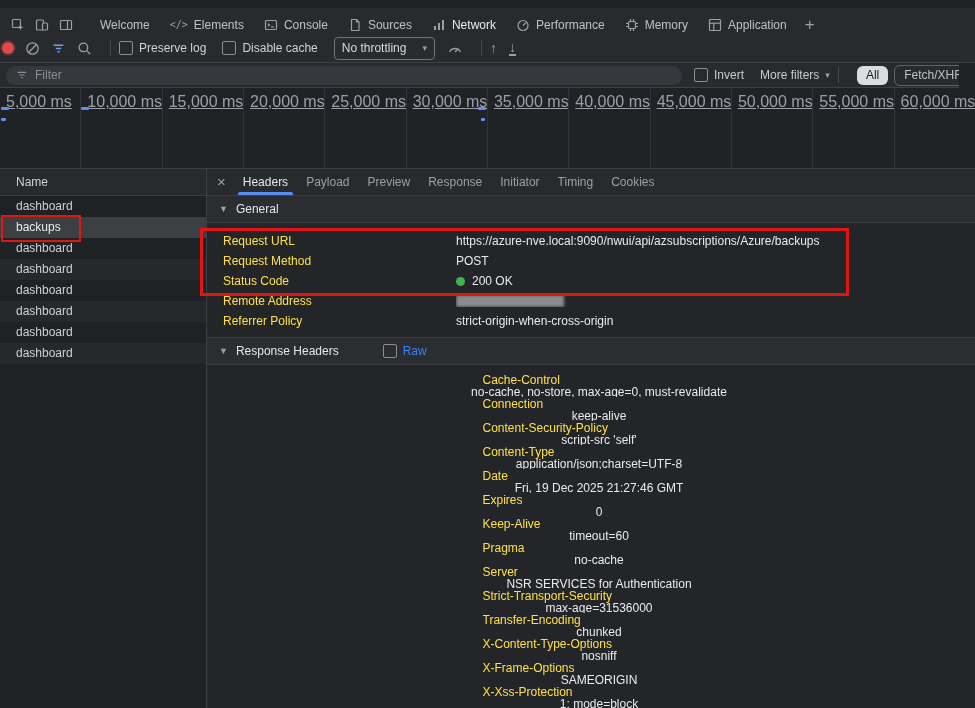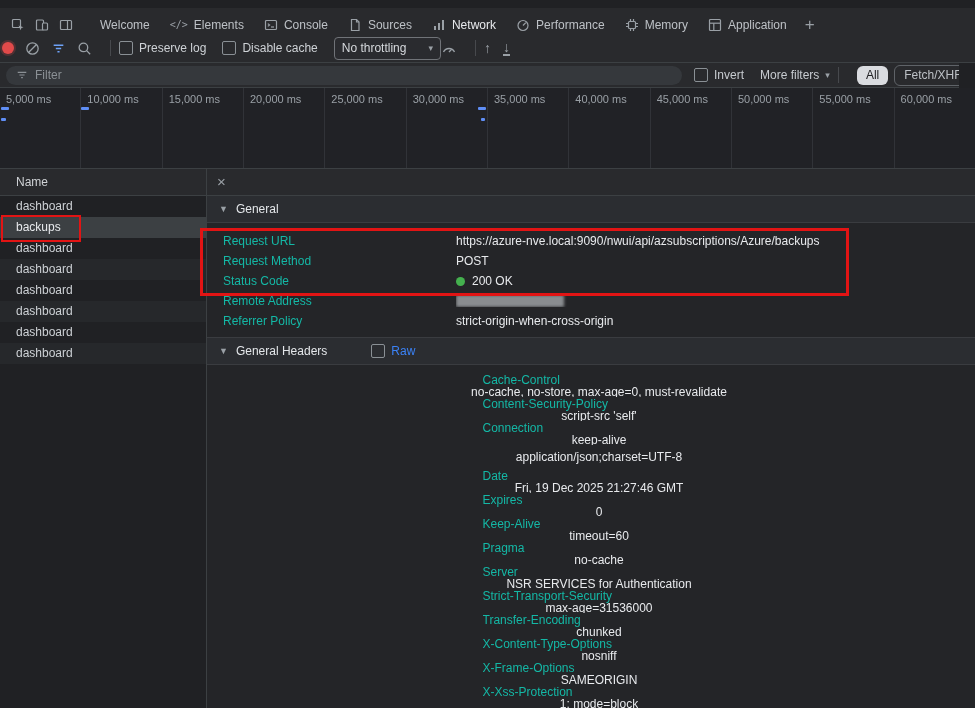--- a/index.html
+++ b/index.html
@@ -23,42 +23,42 @@
   .ticon{display:inline-flex;align-items:center;justify-content:center;}
   
   .toolbar{position:absolute;top:34px;left:0;right:0;height:28px;background:#292a2d;
     border-bottom:1px solid #3c4043;display:flex;align-items:center;}
   .rec{width:12px;height:12px;border-radius:50%;background:var(--record);box-shadow:0 0 0 2px rgba(225,74,74,.22);margin:0 10px 0 2px;}
   .tool-ic{width:16px;height:16px;display:flex;align-items:center;justify-content:center;margin-right:10px;}
   .sep{width:1px;height:16px;background:#47494d;margin:0 8px;flex:none;}
   .cbgroup{display:flex;align-items:center;margin-right:16px;color:#ced2d6;white-space:nowrap;}
   .cb{width:12px;height:12px;border:1px solid #8a9095;border-radius:2px;background:transparent;margin-right:6px;flex:none;}
   .throttle{display:flex;align-items:center;height:21px;border:1px solid #707378;border-radius:4px;
-    padding:0 7px;color:#d6d9dd;background:#2a2b2f;gap:22px;white-space:nowrap;}
+    padding:0 7px;color:#d6d9dd;background:#2a2b2f;gap:16px;margin-right:12px;white-space:nowrap;}
   .caret{font-size:9px;color:#9aa0a6;}
   .arrow{font-size:14px;color:#9aa0a6;margin-right:12px;line-height:14px;}
   .arrow.dl{border-bottom:2px solid #9aa0a6;padding-bottom:0px;}
   
   .filterbar{position:absolute;top:63px;left:0;right:16px;height:24px;background:#292a2d;
     border-bottom:1px solid #3c4043;display:flex;align-items:center;padding-left:6px;overflow:hidden;}
   .filter-input{display:flex;align-items:center;gap:7px;width:656px;height:19px;background:#35383c;
     border-radius:10px;padding:0 10px;flex:none;}
   .filter-input input{flex:1;background:transparent;border:none;outline:none;color:#c9cdd1;
     font-family:inherit;font-size:12px;padding:0;}
   .filter-input input::placeholder{color:#8b9095;}
   .fb-label{color:#c7cbd0;white-space:nowrap;}
   .morefilters{display:flex;align-items:center;gap:6px;color:#c7cbd0;margin-left:16px;white-space:nowrap;}
   #chips{display:flex;align-items:center;gap:6px;margin-left:10px;}
   .chip{height:19px;display:flex;align-items:center;padding:0 9px;border-radius:6px;color:#bdc1c6;white-space:nowrap;flex:none;}
   .chip.selected{background:#dadce0;color:#202124;text-align:right;}
   .chip.outlined{border:1px solid #5f6368;}
   
   .timeline{position:absolute;top:88px;left:0;right:0;height:80px;background:#212226;
     border-bottom:1px solid #3c4043;display:flex;}
-  .tl-col{flex:1;border-right:1px solid #313338;padding:5px 0 0 6px;color:#9aa0a6;font-size:11px;white-space:nowrap;overflow:hidden;}
+  .tl-col{flex:1;border-right:1px solid #313338;padding:5px 0 0 6px;color:#9aa0a6;font-size:16px;white-space:nowrap;overflow:hidden;text-decoration:underline;}
   .tl-col:last-child{border-right:none;}
   .tl-mark{position:absolute;height:3px;background:#5f8ef5;border-radius:1px;}
   
   .grid{position:absolute;top:169px;left:0;right:0;bottom:0;display:flex;}
   .name-panel{width:206px;flex:none;border-right:1px solid #3c4043;background:#202124;}
   .name-header{height:26px;line-height:26px;background:#292a2d;border-bottom:1px solid #3c4043;
     padding-left:16px;color:#d0d3d6;}
   .req{height:21px;line-height:21px;padding-left:16px;color:#cdd1d5;white-space:nowrap;overflow:hidden;}
   .req.alt{background:#26282b;}
   .req.selected{background:var(--selection);color:#e8eaed;}
@@ -69,21 +69,21 @@
   .dtab.selected{color:#e6e9ec;}
   .dtab.selected::after{content:"";position:absolute;left:4px;right:4px;bottom:0;height:3px;background:var(--accent);border-radius:2px 2px 0 0;}
   .section-bar{height:26px;display:flex;align-items:center;background:#2b2d31;border-bottom:1px solid #3a3c40;
     padding-left:12px;gap:8px;}
   .section-bar.bordertop{border-top:1px solid #3a3c40;margin-top:6px;}
   .tri{font-size:9px;color:#9aa0a6;}
   .section-title{color:#e4e7ea;font-weight:500;}
   .rawbox{display:flex;align-items:center;margin-left:36px;color:#3b82f6;}
   .kvs{padding-top:8px;}
   .kv{display:flex;padding-left:16px;align-items:center;}
-  .kv .k{width:233px;flex:none;color:#14b8a6;white-space:nowrap;overflow:hidden;}
+  .kv .k{width:233px;flex:none;color:#fde047;white-space:nowrap;overflow:hidden;}
   .kv .v{flex:1;color:#e8eaed;white-space:nowrap;overflow:hidden;display:flex;align-items:center;}
   .kvs.gen .kv{height:20px;}
   .kvs.resp .kv{height:24px;flex-direction:column;}
   .dot{width:9px;height:9px;border-radius:50%;background:var(--status-ok);margin-right:7px;flex:none;}
   .redacted{width:108px;height:12px;background:#9b9ea2;opacity:.85;border-radius:1px;filter:blur(1.4px);}
   
   .anno{position:absolute;border:2px solid var(--annotation);pointer-events:none;z-index:5;}
   #anno-general{border-width:3px;}
 </style>
 </head>
@@ -275,20 +275,43 @@
           <div class="req alt">dashboard</div>
           <div class="req">dashboard</div>
           <div class="req alt">dashboard</div>
           <div class="req">dashboard</div>
           <div class="req alt">dashboard</div>
         </div>
     </div>
     <div class="detail-panel">
       <div class="detail-tabs">
         <span class="close-x">×</span>
+        <div id="detail-tabs" style="display:flex;height:26px;">
+            <div class="dtab selected">
+              <span>Headers</span>
+            </div>
+            <div class="dtab">
+              <span>Payload</span>
+            </div>
+            <div class="dtab">
+              <span>Preview</span>
+            </div>
+            <div class="dtab">
+              <span>Response</span>
+            </div>
+            <div class="dtab">
+              <span>Initiator</span>
+            </div>
+            <div class="dtab">
+              <span>Timing</span>
+            </div>
+            <div class="dtab">
+              <span>Cookies</span>
+            </div>
+          </div>
       </div>
       <div class="section-bar">
         <span class="tri">▼</span>
         <span class="section-title">General</span>
       </div>
       <div class="kvs gen" id="gen-rows">
           <div class="kv">
             <span class="k">Request URL</span>
             <span class="v">
               <span>https://azure-nve.local:9090/nwui/api/azsubscriptions/Azure/backups</span>
@@ -316,46 +339,47 @@
           </div>
           <div class="kv">
             <span class="k">Referrer Policy</span>
             <span class="v">
               <span>strict-origin-when-cross-origin</span>
             </span>
           </div>
         </div>
       <div class="section-bar bordertop">
         <span class="tri">▼</span>
-        <span class="section-title">General Headers</span>
+        <span class="section-title">Response Headers</span>
         <span class="rawbox">
           <span class="cb"></span>
           <span>Raw</span>
         </span>
       </div>
       <div class="kvs resp" id="resp-rows">
           <div class="kv">
             <span class="k">Cache-Control</span>
             <span class="v">
               <span>no-cache, no-store, max-age=0, must-revalidate</span>
             </span>
           </div>
           <div class="kv">
+            <span class="k">Connection</span>
+            <span class="v">
+              <span>keep-alive</span>
+            </span>
+          </div>
+          <div class="kv">
             <span class="k">Content-Security-Policy</span>
             <span class="v">
               <span>script-src 'self'</span>
             </span>
           </div>
           <div class="kv">
-            <span class="k">Connection</span>
-            <span class="v">
-              <span>keep-alive</span>
-            </span>
-          </div>
-          <div class="kv">
+            <span class="k">Content-Type</span>
             <span class="v">
               <span>application/json;charset=UTF-8</span>
             </span>
           </div>
           <div class="kv">
             <span class="k">Date</span>
             <span class="v">
               <span>Fri, 19 Dec 2025 21:27:46 GMT</span>
             </span>
           </div>

